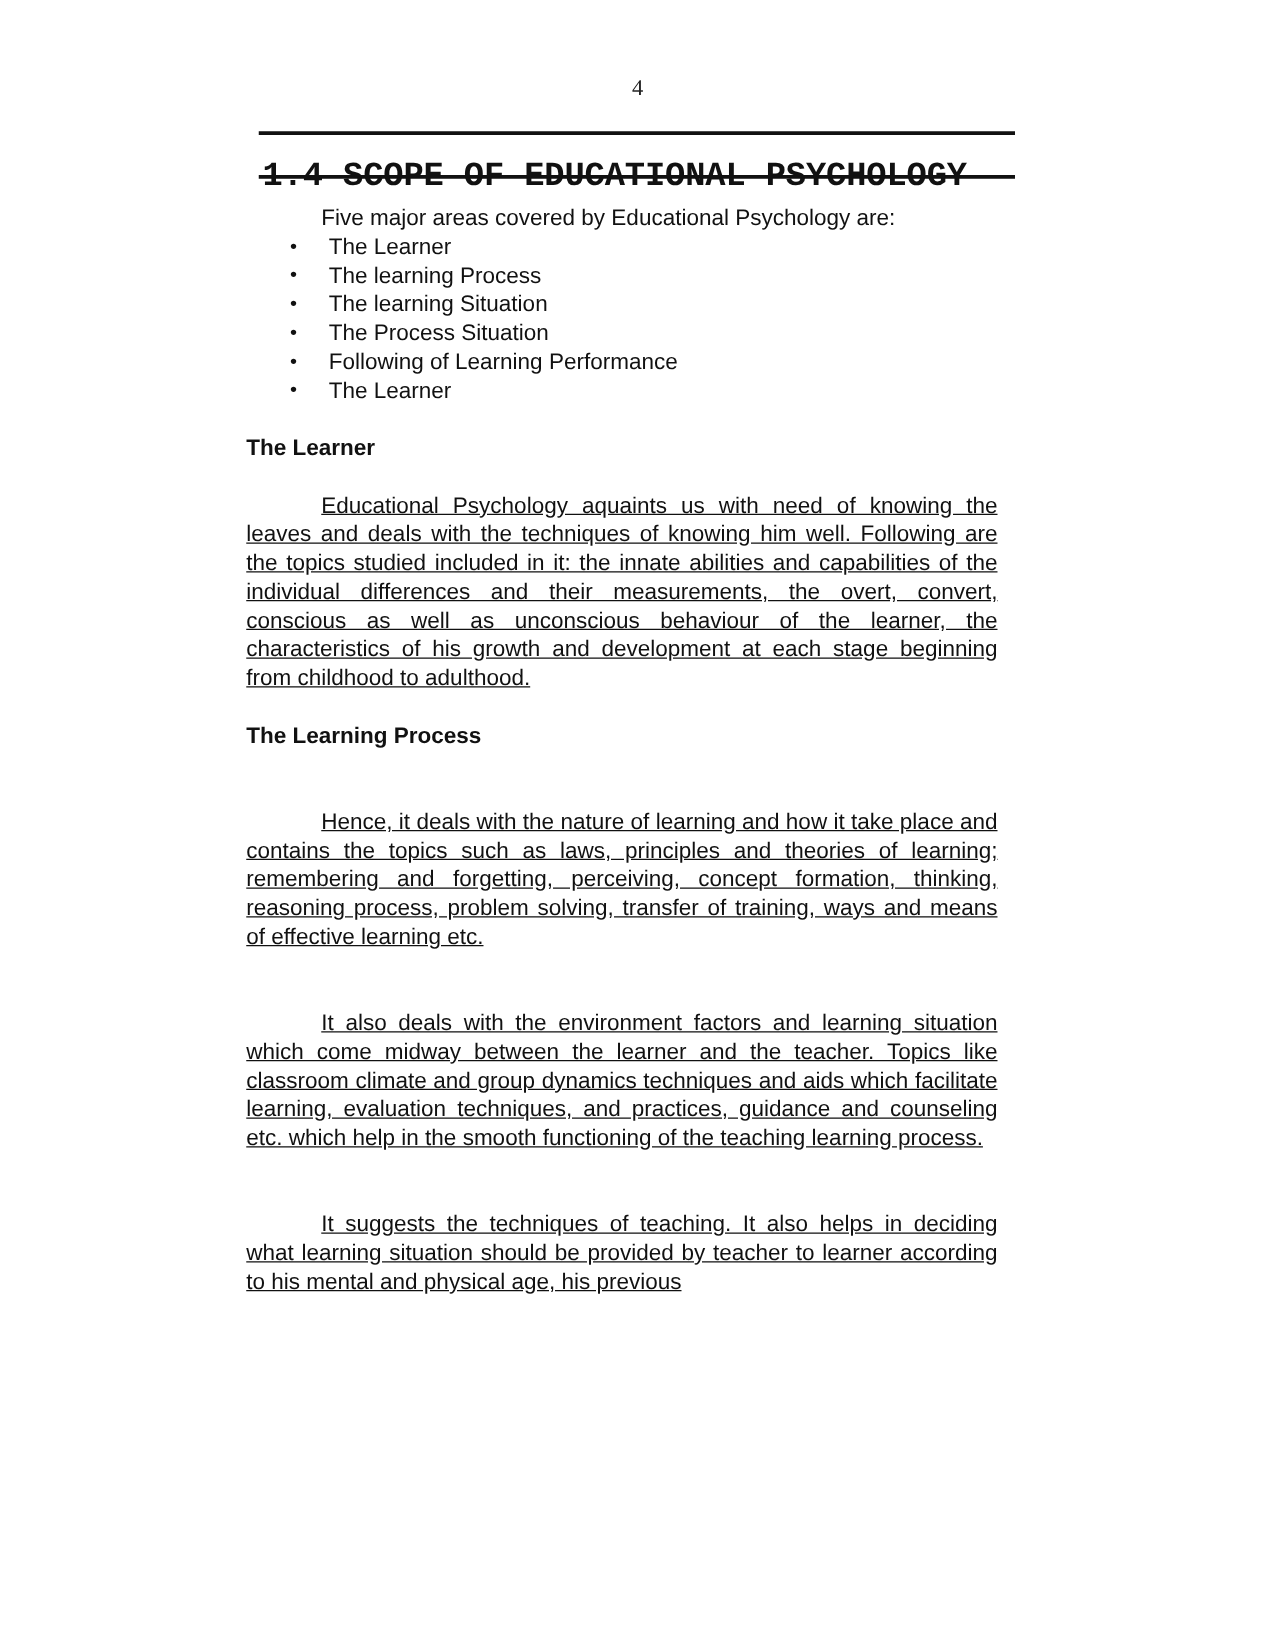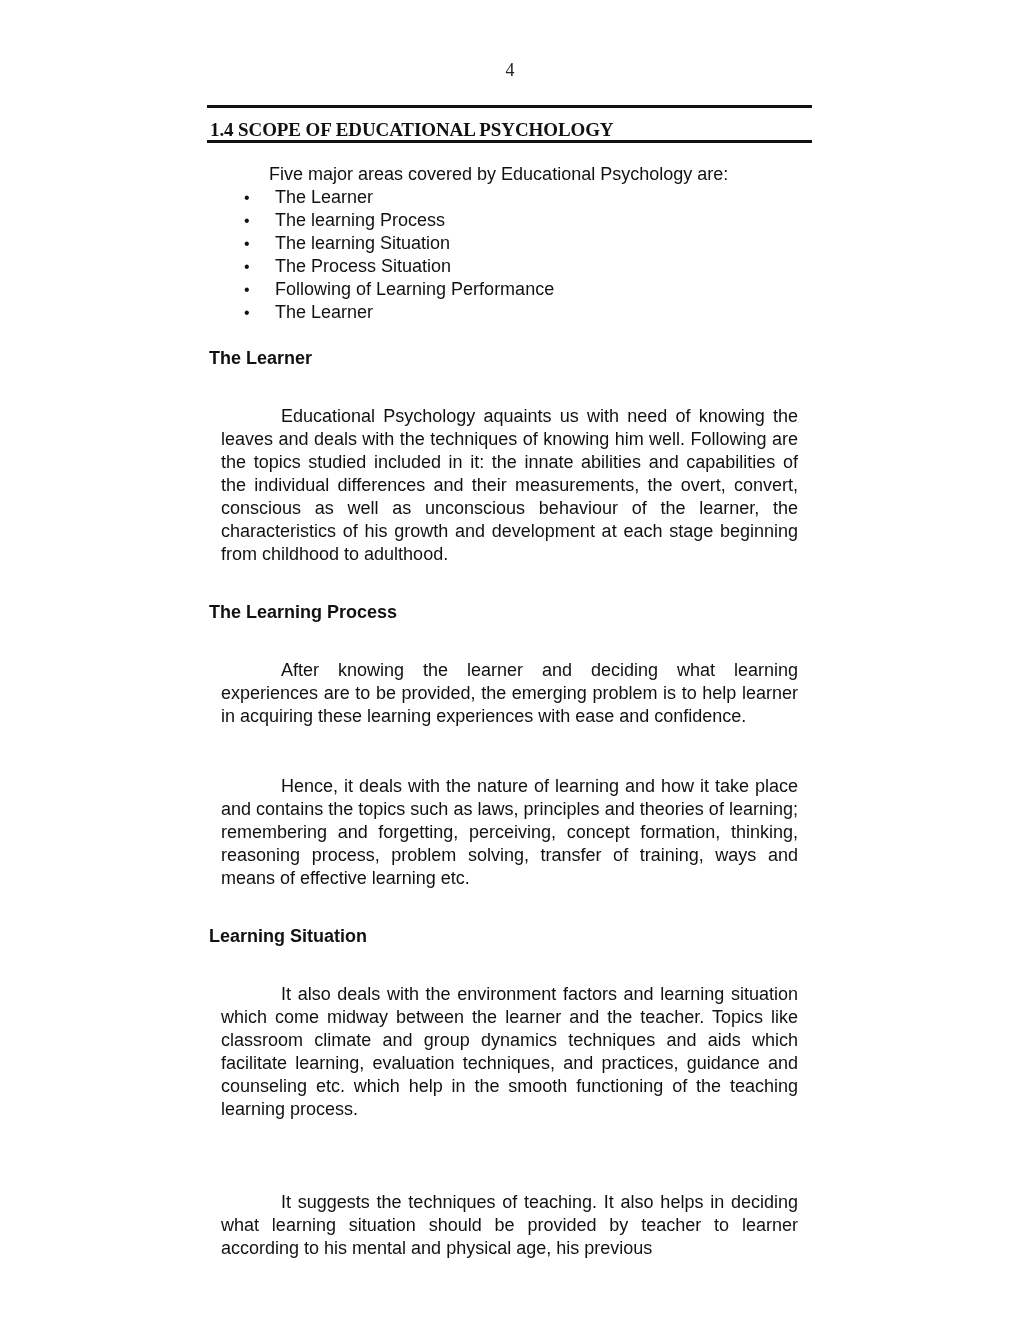--- a/index.html
+++ b/index.html
@@ -7,37 +7,37 @@
   .page-number {
     position: absolute; top: 60px; left: 0; width: 1020px; text-align: center;
     font-family: "Liberation Serif", serif; font-size: 18px; color: #222;
   }
   .title-block {
     position: absolute; left: 207px; top: 105px; width: 605px;
     border-top: 3px solid #111; border-bottom: 3px solid #111;
     height: 32px;
   }
   .title {
-    font-family: Liberation Serif, serif; font-weight: bold; font-size: 19px;
+    font-family: Liberation Mono, monospace; font-weight: bold; font-size: 27px;
     line-height: 32px; margin: 0; padding-left: 3px; letter-spacing: -0.1px;
-    position: relative; top: 6px;
+    position: relative; top: 18px;
   }
   .content {
-    position: absolute; left: 209px; width: 601px; top: 163px;
+    position: absolute; left: 197px; width: 601px; top: 163px;
     font-family: "Liberation Sans", sans-serif; font-size: 18px; line-height: 23px;
   }
   .intro { margin: 0; padding-left: 60px; }
   ul.areas { list-style: none; margin: 0; padding: 0; }
   ul.areas li { position: relative; padding-left: 66px; }
   ul.areas li .bullet { position: absolute; left: 35px; top: 0; font-size: 16px; }
   h2.section {
     font-family: "Liberation Sans", sans-serif; font-weight: bold; font-size: 18px;
     line-height: 23px; margin: 0;
   }
-  p.para { margin: 12px; text-align: justify; text-indent: 60px; }
+  p.para { margin: 0; text-align: justify; text-indent: 60px; text-decoration: underline; }
   .gap-23 { height: 23px; }
 </style>
 </head>
 <body>
 
 <div class="page-number">4</div>
 
 <div class="title-block">
   <h1 class="title">1.4 SCOPE OF EDUCATIONAL PSYCHOLOGY</h1>
 </div>
@@ -55,25 +55,23 @@
   </ul>
 
   <div class="gap-23"></div>
   <h2 class="section">The Learner</h2>
   <div class="gap-23"></div>
   <p class="para">Educational Psychology aquaints us with need of knowing the leaves and deals with the techniques of knowing him well. Following are the topics studied included in it: the innate abilities and capabilities of the individual differences and their measurements, the overt, convert, conscious as well as unconscious behaviour of the learner, the characteristics of his growth and development at each stage beginning from childhood to adulthood.</p>
 
   <div class="gap-23"></div>
   <h2 class="section">The Learning Process</h2>
   <div class="gap-23"></div>
-  <p class="para">After knowing the learner and deciding what learning experiences are to be provided, the emerging problem is to help learner in acquiring these learning experiences with ease and confidence.</p>
   <div class="gap-23"></div>
   <p class="para">Hence, it deals with the nature of learning and how it take place and contains the topics such as laws, principles and theories of learning; remembering and forgetting, perceiving, concept formation, thinking, reasoning process, problem solving, transfer of training, ways and means of effective learning etc.</p>
 
   <div class="gap-23"></div>
-  <h2 class="section">Learning Situation</h2>
   <div class="gap-23"></div>
   <p class="para">It also deals with the environment factors and learning situation which come midway between the learner and the teacher. Topics like classroom climate and group dynamics techniques and aids which facilitate learning, evaluation techniques, and practices, guidance and counseling etc. which help in the smooth functioning of the teaching learning process.</p>
 
   <div class="gap-23"></div>
   <div class="gap-23"></div>
   <p class="para">It suggests the techniques of teaching. It also helps in deciding what learning situation should be provided by teacher to learner according to his mental and physical age, his previous</p>
 </div>
 
 </body></html>

